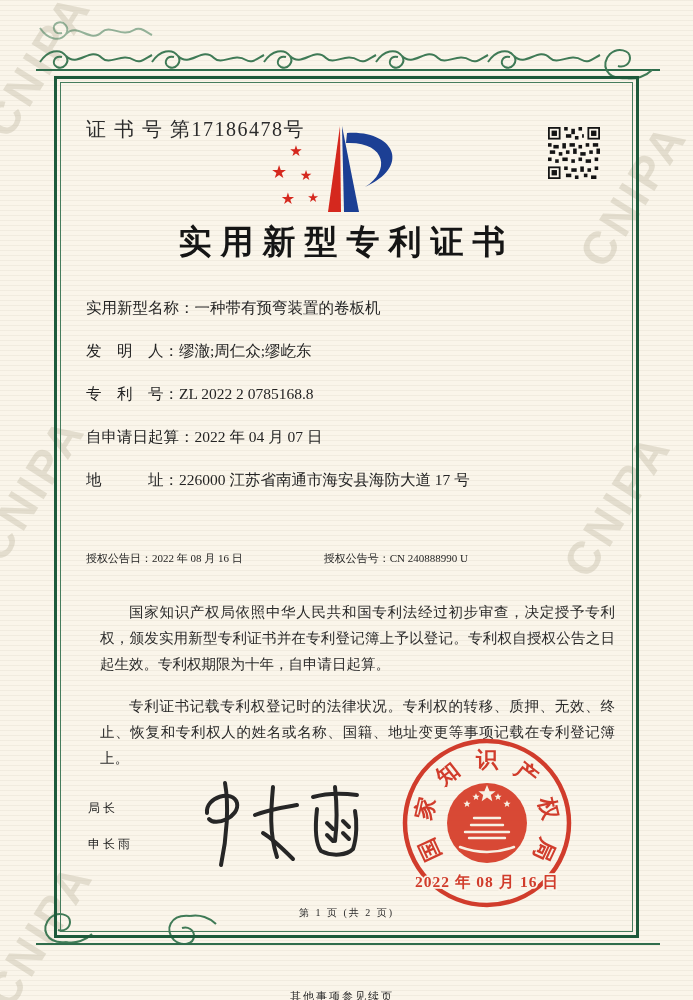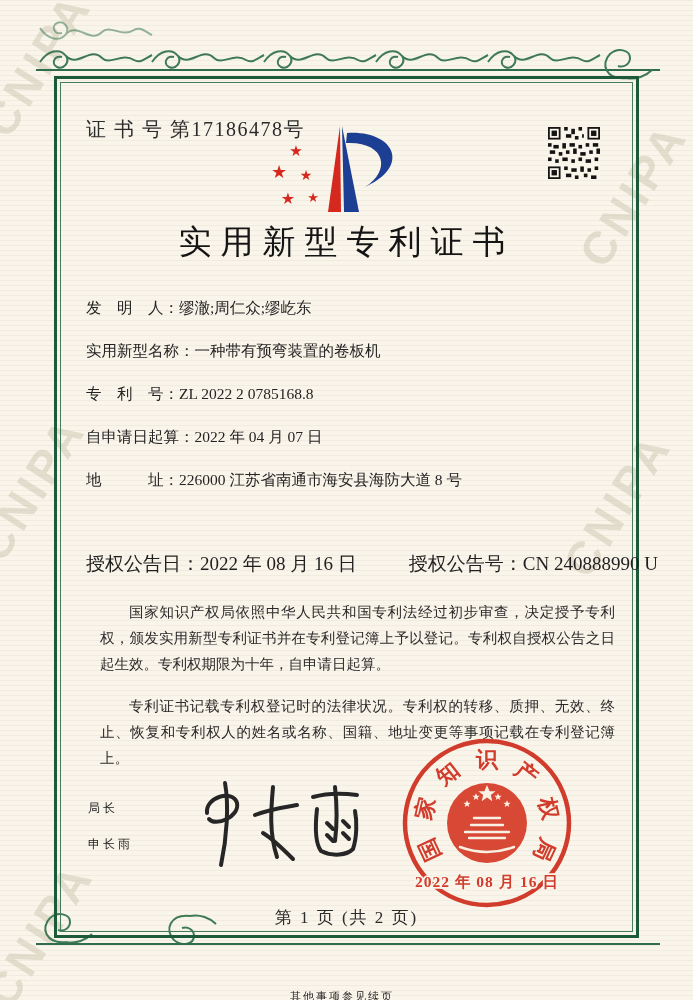--- a/index.html
+++ b/index.html
@@ -24,42 +24,42 @@
     border:1px solid #457c5d;
   }
   .ornaments{position:absolute;left:0;top:0;pointer-events:none;}
   .cert-no{
     position:absolute;left:86px;top:116px;font-size:20px;letter-spacing:1.5px;color:#2b2b2b;
   }
   .logo{position:absolute;left:266px;top:120px;}
   .qr{position:absolute;left:548px;top:127px;}
   .title{
     position:absolute;left:0;right:0;top:220px;text-align:center;
-    font-size:33px;font-weight:normal;letter-spacing:9px;color:#151515;
+    font-size:33px;font-weight:bold;letter-spacing:9px;color:#151515;
   }
   .fields{position:absolute;left:86px;top:296px;right:58px;}
   .field-row{font-size:15.5px;line-height:23px;margin-bottom:20px;white-space:nowrap;}
   .field-label{color:#242424;}
   .field-value{color:#242424;}
   .grant-row{
-    position:absolute;left:86px;top:551px;right:58px;display:flex;gap:52px;
-    font-size:19px;white-space:nowrap;
+    position:absolute;left:86px;top:551px;right:58px;display:flex;gap:81px;
+    font-size:11px;white-space:nowrap;
   }
   .paras{position:absolute;left:84px;top:583px;right:62px;}
   .paras p{
     margin:16px;text-indent:2em;font-size:14.5px;line-height:26px;color:#2a2a2a;
     text-align:justify;
   }
   .director{position:absolute;left:88px;top:800px;font-size:12px;letter-spacing:3px;color:#1c1c1c;}
   .director-name{position:absolute;left:88px;top:836px;font-size:12px;letter-spacing:3px;color:#1c1c1c;}
   .signature{position:absolute;left:185px;top:775px;}
   .seal{position:absolute;left:398px;top:734px;opacity:.95;}
   .page-footer{
     position:absolute;left:0;right:0;top:906px;text-align:center;
-    font-size:17px;letter-spacing:2px;color:#2b2b2b;
+    font-size:10px;letter-spacing:2px;color:#2b2b2b;
   }
   .note{
     position:absolute;left:0;right:9px;top:949px;text-align:center;
     font-size:11px;letter-spacing:2px;color:#222;margin-top:40px;
   }
 </style>
 </head>
 <body>
 
 <div class="page">
@@ -153,33 +153,33 @@
       <rect x="15" y="27" width="2" height="2"></rect>
         <rect x="20" y="26" width="2" height="2"></rect>
         <rect x="24" y="27" width="3" height="2"></rect>
     </g>
   </svg>
 
   <div class="title">实用新型专利证书</div>
 
   <div class="fields">
     <div class="field-row">
+      <span class="field-label">实用新型名称：</span><span class="field-value">一种带有预弯装置的卷板机</span>
+    </div>
+    <div class="field-row">
       <span class="field-label">发　明　人：</span><span class="field-value">缪澈;周仁众;缪屹东</span>
     </div>
     <div class="field-row">
-      <span class="field-label">实用新型名称：</span><span class="field-value">一种带有预弯装置的卷板机</span>
-    </div>
-    <div class="field-row">
       <span class="field-label">专　利　号：</span><span class="field-value">ZL 2022 2 0785168.8</span>
     </div>
     <div class="field-row">
       <span class="field-label">自申请日起算：</span><span class="field-value">2022 年 04 月 07 日</span>
     </div>
     <div class="field-row">
-      <span class="field-label">地　　　址：</span><span class="field-value">226000 江苏省南通市海安县海防大道 8 号</span>
+      <span class="field-label">地　　　址：</span><span class="field-value">226000 江苏省南通市海安县海防大道 17 号</span>
     </div>
   </div>
 
   <div class="grant-row">
     <span><span>授权公告日：</span><span>2022 年 08 月 16 日</span></span>
     <span><span>授权公告号：</span><span>CN 240888990 U</span></span>
   </div>
 
   <div class="paras">
     <p>国家知识产权局依照中华人民共和国专利法经过初步审查，决定授予专利权，颁发实用新型专利证书并在专利登记簿上予以登记。专利权自授权公告之日起生效。专利权期限为十年，自申请日起算。</p>

